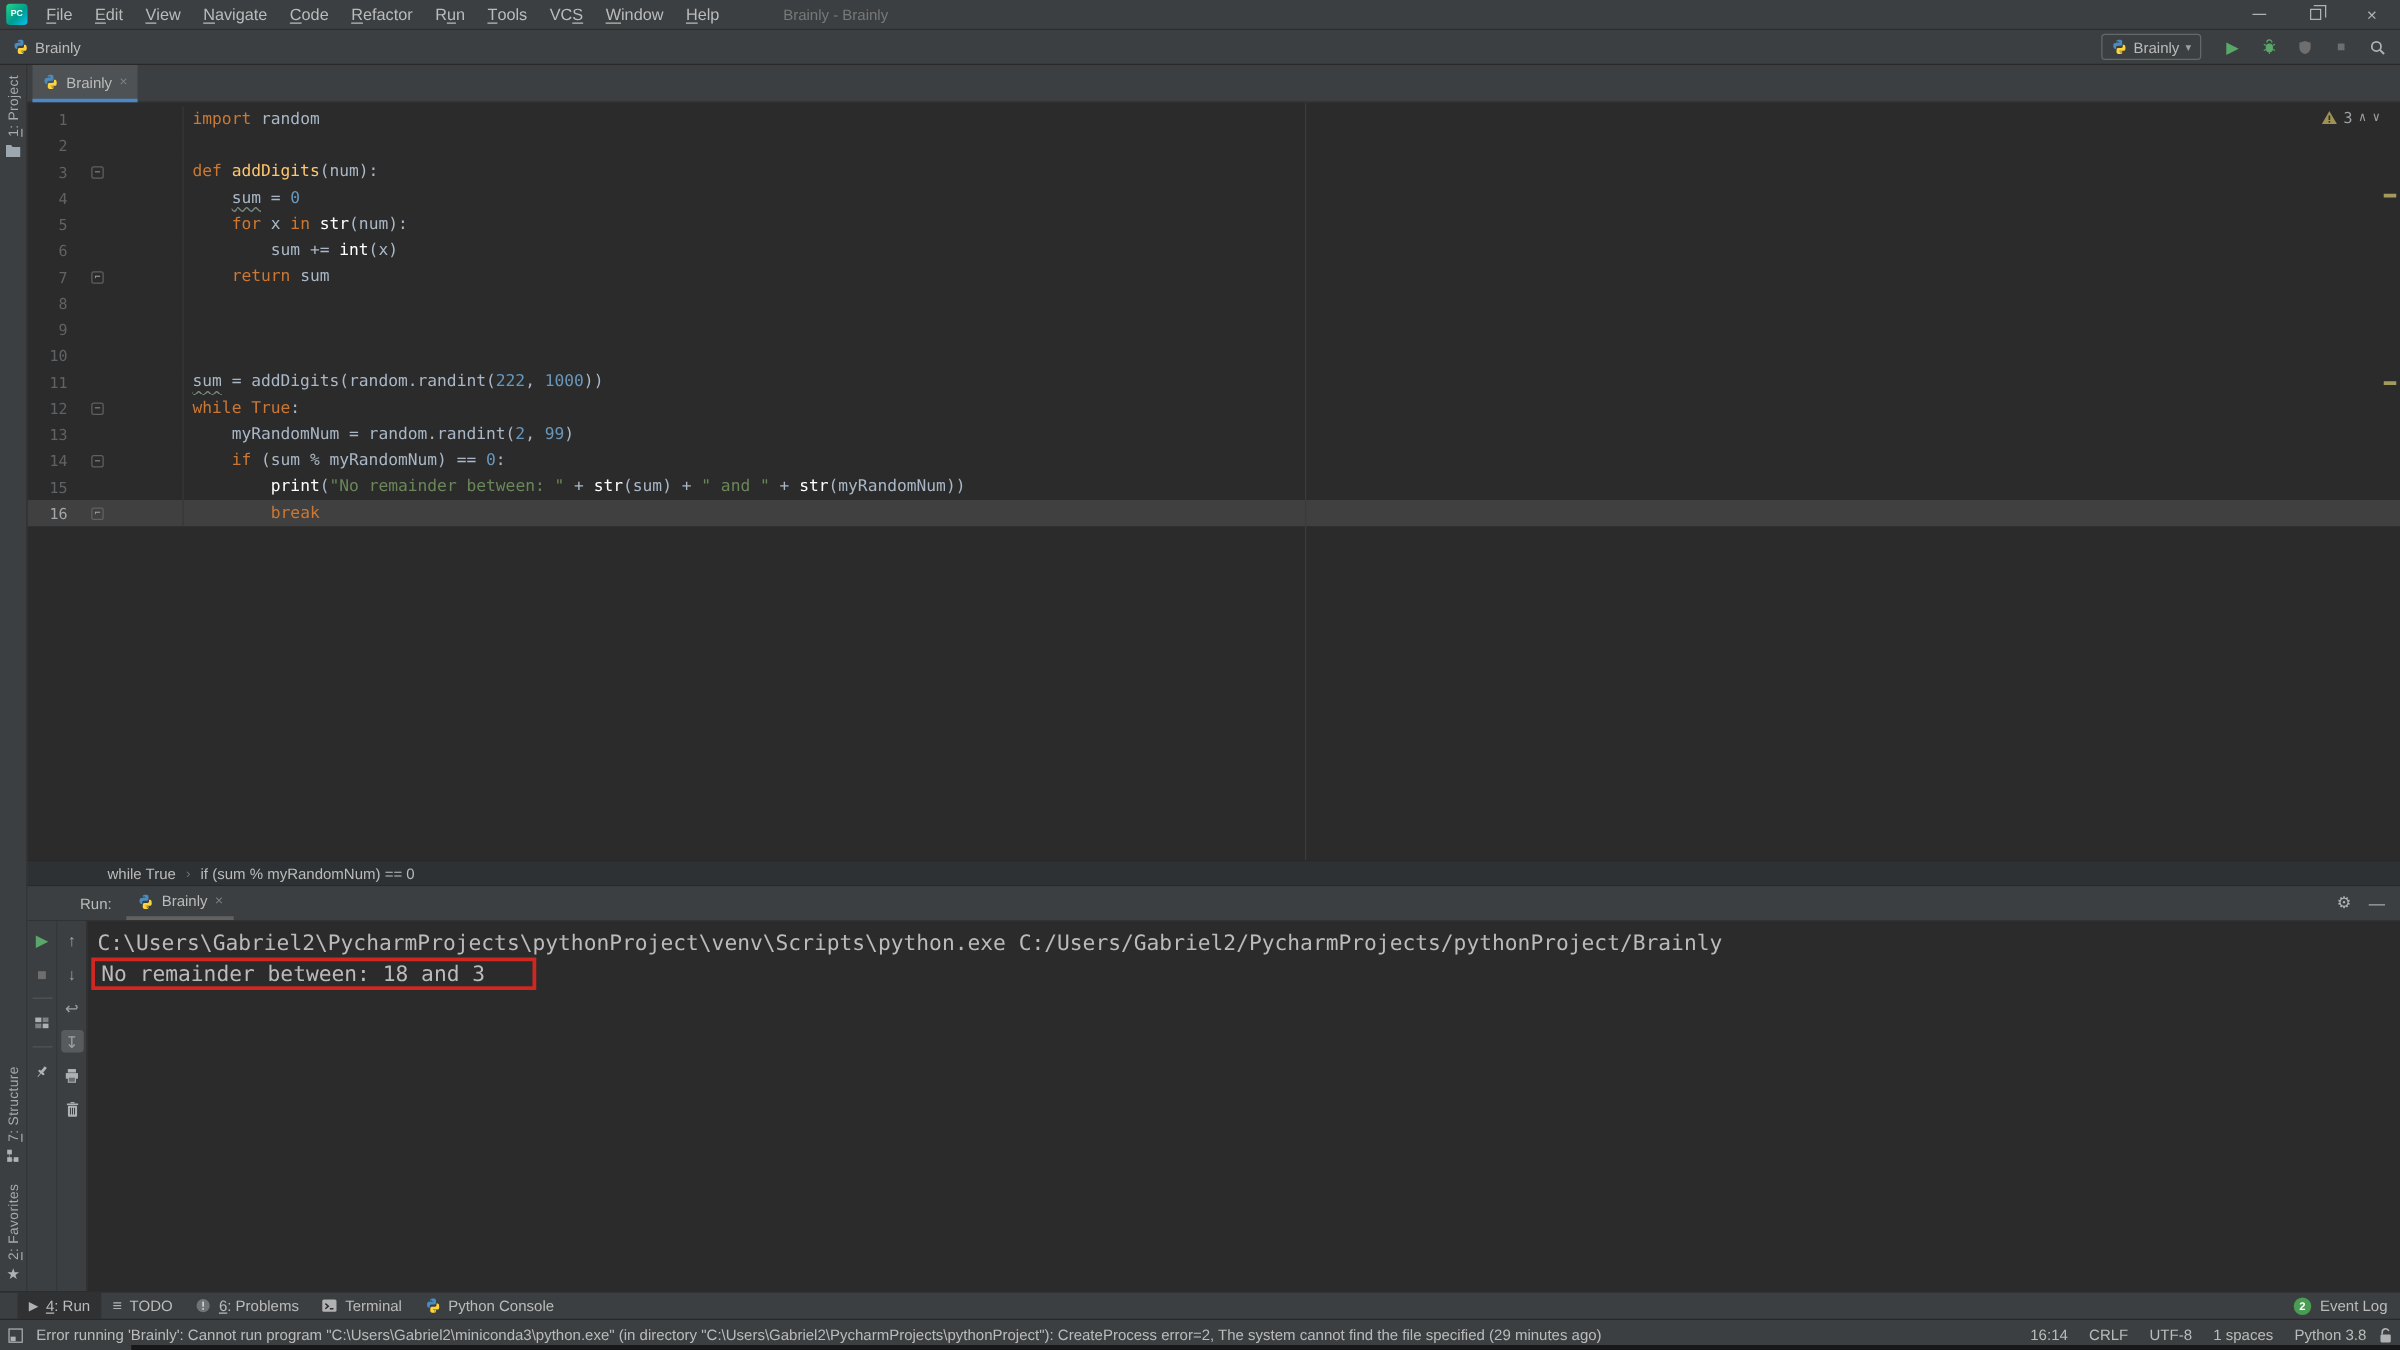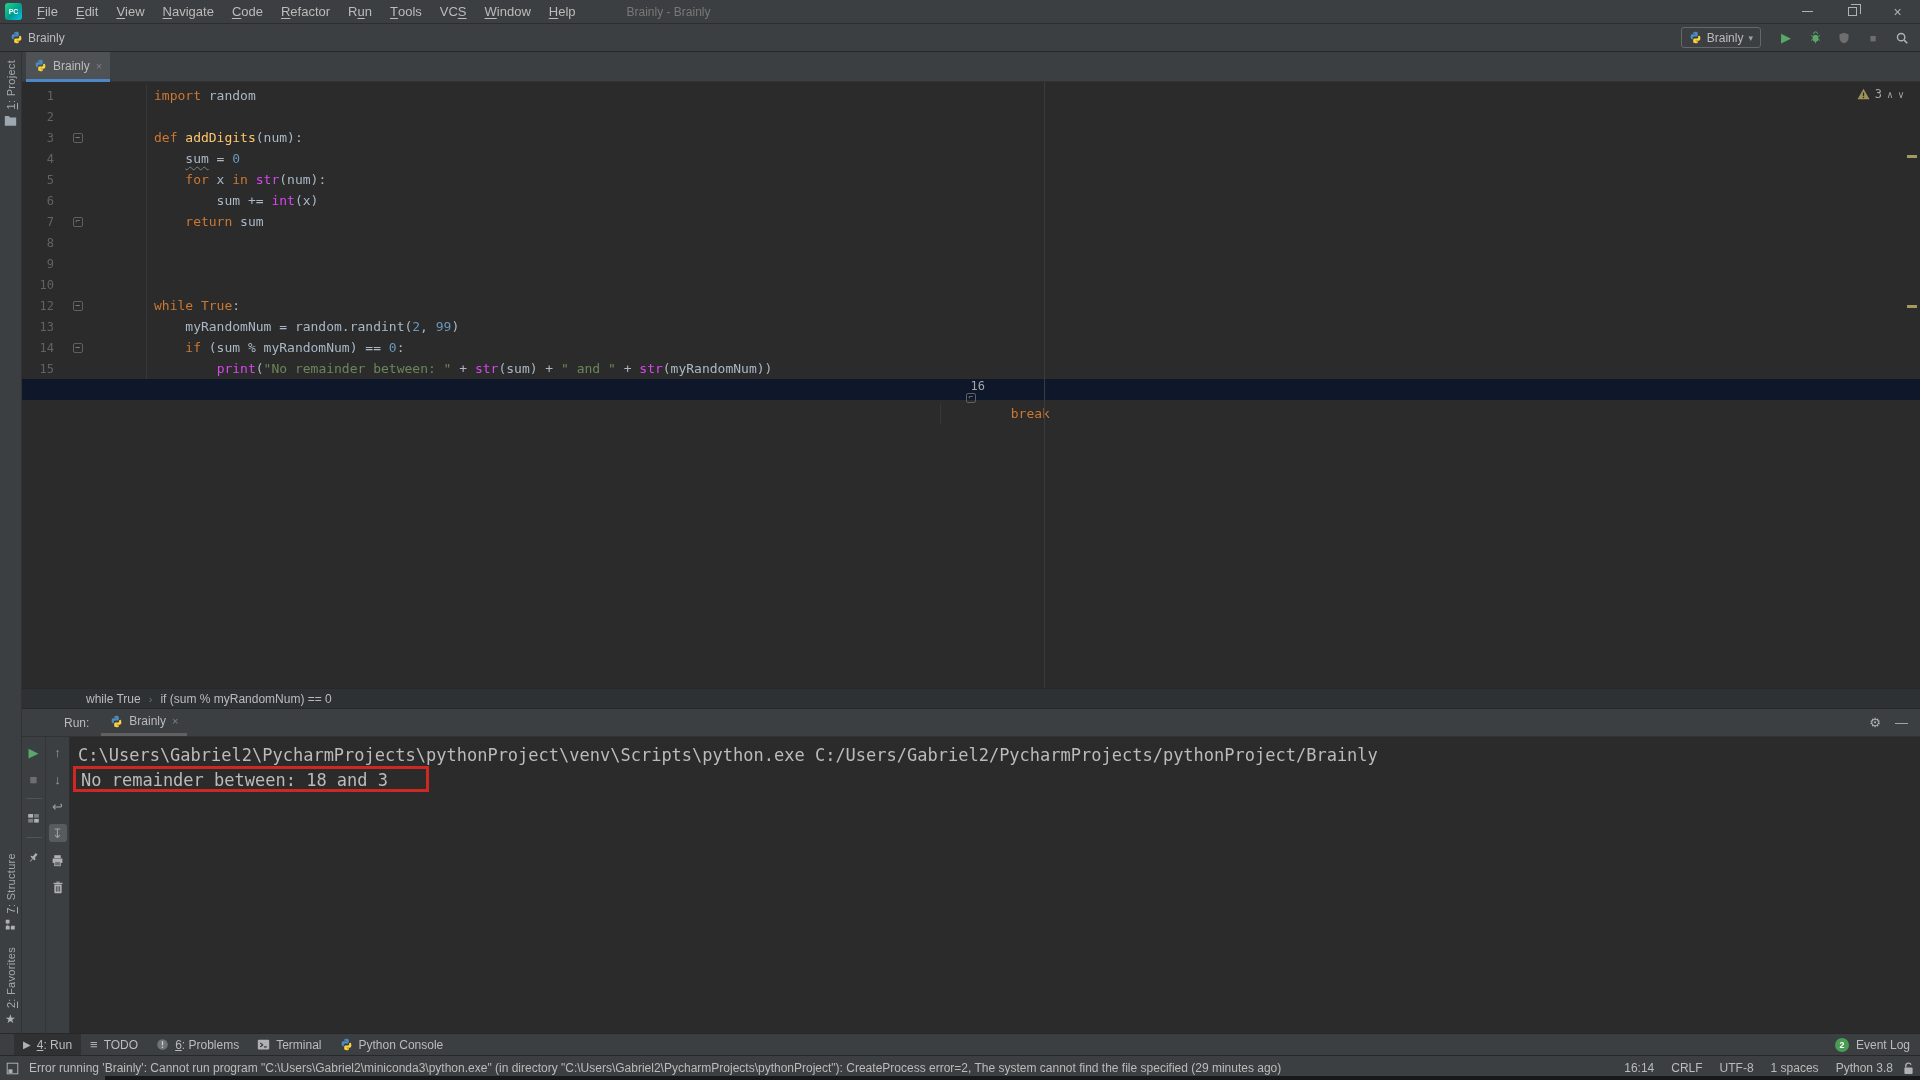--- a/index.html
+++ b/index.html
@@ -45,28 +45,28 @@
   .editor-col { flex:1 1 auto; display:flex; flex-direction:column; min-width:0; }
 
   
   .tabbar { height:30px; background:#3c3f41; border-bottom:1px solid #323232; display:flex; align-items:stretch; padding-left:4px; flex:0 0 auto; }
   .etab { display:flex; align-items:center; gap:6px; padding:0 8px; background:#4e5254; border-bottom:3px solid #4a88c7; font-size:12px; color:#bbbbbb; margin-bottom:-1px; }
   .tclose { color:#7f8285; font-size:11px; }
 
   
   .editor { flex:1 1 auto; background:#2b2b2b; position:relative; overflow:hidden; padding-top:3px; font-family:"DejaVu Sans Mono", monospace; }
   .code-line { height:21px; display:flex; align-items:center; }
-  .code-line.cur { background:#0f172a;flex-direction:column; }
+  .code-line.cur { background:#404040; }
   .lnum { width:36px; flex:0 0 auto; text-align:right; color:#606366; font-size:12px; font-family:"DejaVu Sans Mono", monospace; padding-right:4px; }
   .code-line.cur .lnum { color:#a4a7a9; }
   .fcell { width:40px; flex:0 0 auto; display:flex; align-items:center; justify-content:center; }
   .fold-box { width:10px; height:10px; border:1px solid #5e6163; border-radius:2px; color:#9da0a2; font-size:8px; line-height:8px; text-align:center; }
   .ctext { white-space:pre; font-size:13px; color:#a9b7c6; border-left:1px solid #35383a; padding-left:7px; height:21px; line-height:21px; flex:1 1 auto;margin-left:48px; }
   .s-kw { color:#cc7832; } .s-fn { color:#ffc66d; } .s-num { color:#6897bb; }
-  .s-str { color:#6a8759; } .s-bi { color:#d946ef; } .s-txt { color:#a9b7c6; }
+  .s-str { color:#6a8759; } .s-bi { color:#ffffff; } .s-txt { color:#a9b7c6; }
   .s-warn { color:#a9b7c6; text-decoration:underline wavy #78867c 1px; text-underline-offset:3px; }
   .margin-guide { position:absolute; top:0; bottom:0; left:1022px; width:1px; background:#393b3d; }
   .inspect { position:absolute; top:5px; right:16px; display:flex; align-items:center; gap:5px; font-size:12px; color:#a0a3a5; }
   .chev { font-size:10px; color:#9da0a2; }
   .stripe-mark { position:absolute; right:3px; width:10px; height:3px; background:#a39b5e; }
   .sm1 { top:73px; } .sm2 { top:223px; }
 
   
   .crumbs { height:20px; background:#2e3133; border-top:1px solid #282828; display:flex; align-items:center; font-size:12px; color:#bbbbbb; padding-left:64px; gap:8px; flex:0 0 auto; }
   .crumb-sep { color:#6e7173; font-size:11px; }
@@ -288,20 +288,25 @@
               <span class="lnum" data-interactable="false">9</span>
               <span class="fcell" data-interactable="false"></span>
               <span class="ctext" data-interactable="false"></span>
             </div>
             <div class="code-line" data-interactable="true">
               <span class="lnum" data-interactable="false">10</span>
               <span class="fcell" data-interactable="false"></span>
               <span class="ctext" data-interactable="false"></span>
             </div>
             <div class="code-line" data-interactable="true">
+              <span class="lnum" data-interactable="false">11</span>
+              <span class="fcell" data-interactable="false"></span>
+              <span class="ctext" data-interactable="false"><span class="s-warn">sum</span><span class="s-txt"> = addDigits(random.randint(</span><span class="s-num">222</span><span class="s-txt">, </span><span class="s-num">1000</span><span class="s-txt">))</span></span>
+            </div>
+            <div class="code-line" data-interactable="true">
               <span class="lnum" data-interactable="false">12</span>
               <span class="fcell" data-interactable="false">
                 <span class="fold-box" data-interactable="true">−</span>
               </span>
               <span class="ctext" data-interactable="false"><span class="s-kw">while True</span><span class="s-txt">:</span></span>
             </div>
             <div class="code-line" data-interactable="true">
               <span class="lnum" data-interactable="false">13</span>
               <span class="fcell" data-interactable="false"></span>
               <span class="ctext" data-interactable="false"><span class="s-txt">    myRandomNum = random.randint(</span><span class="s-num">2</span><span class="s-txt">, </span><span class="s-num">99</span><span class="s-txt">)</span></span>

